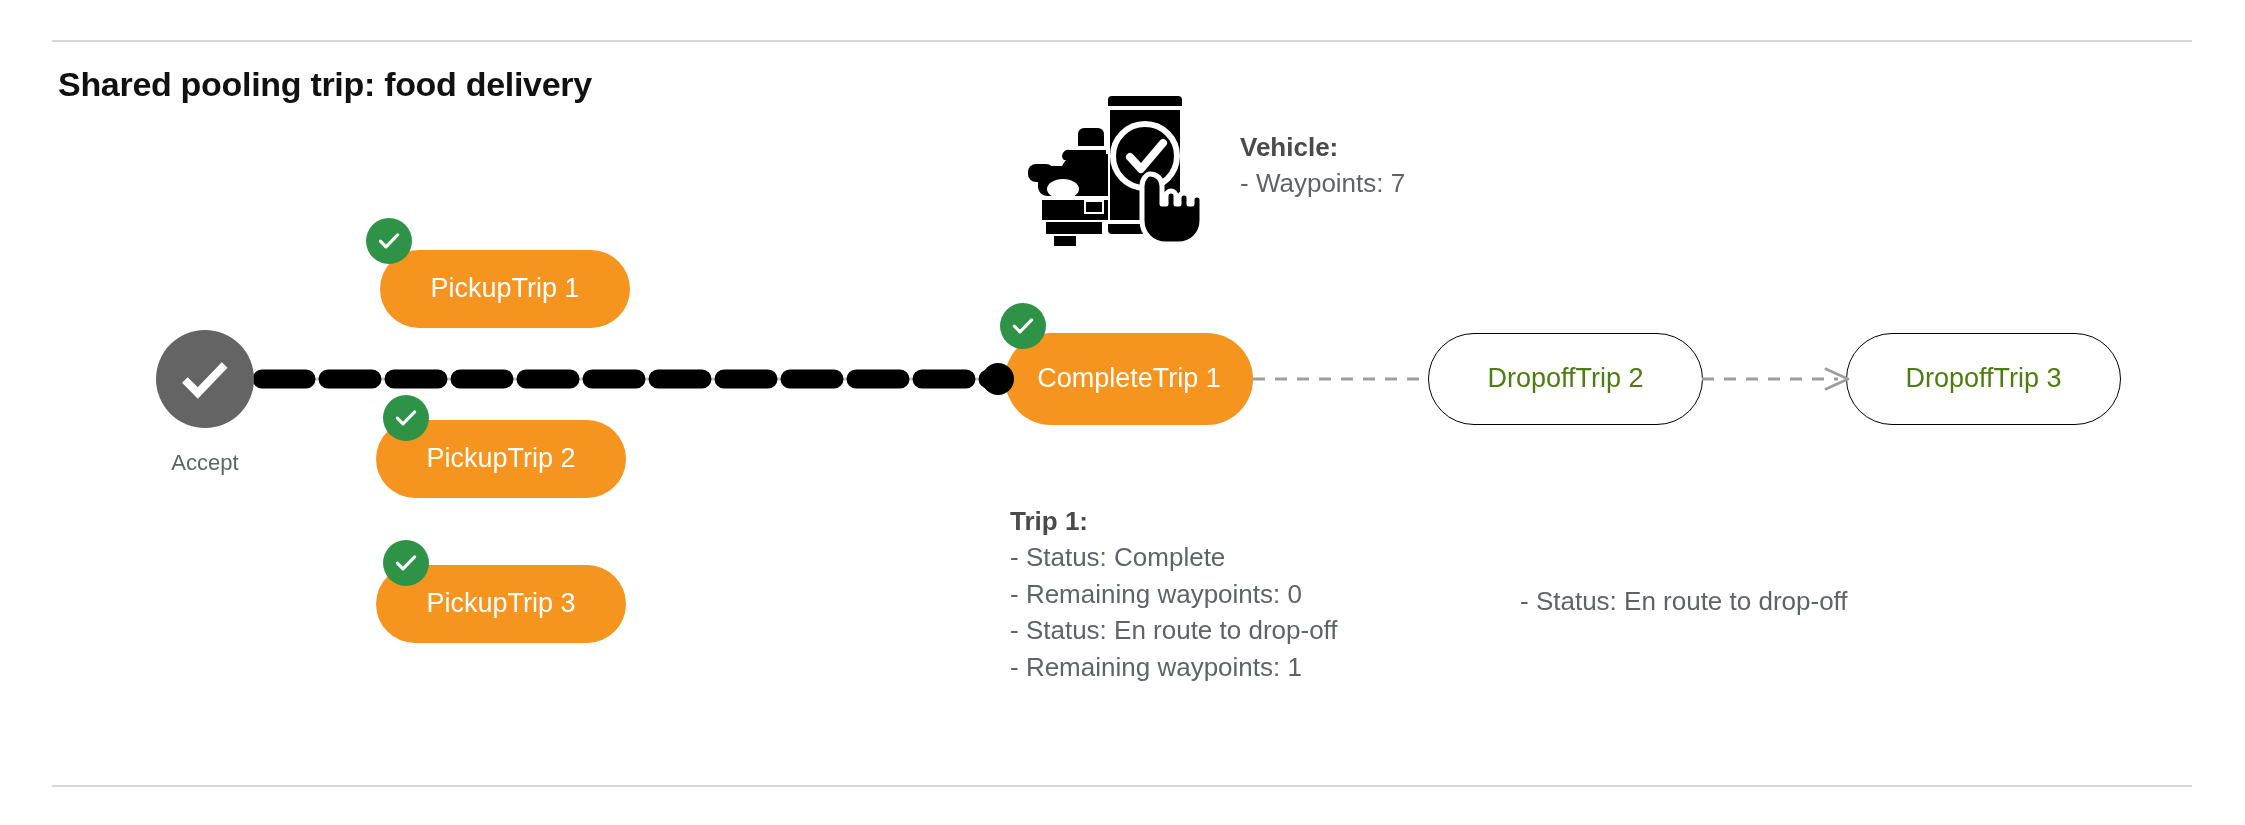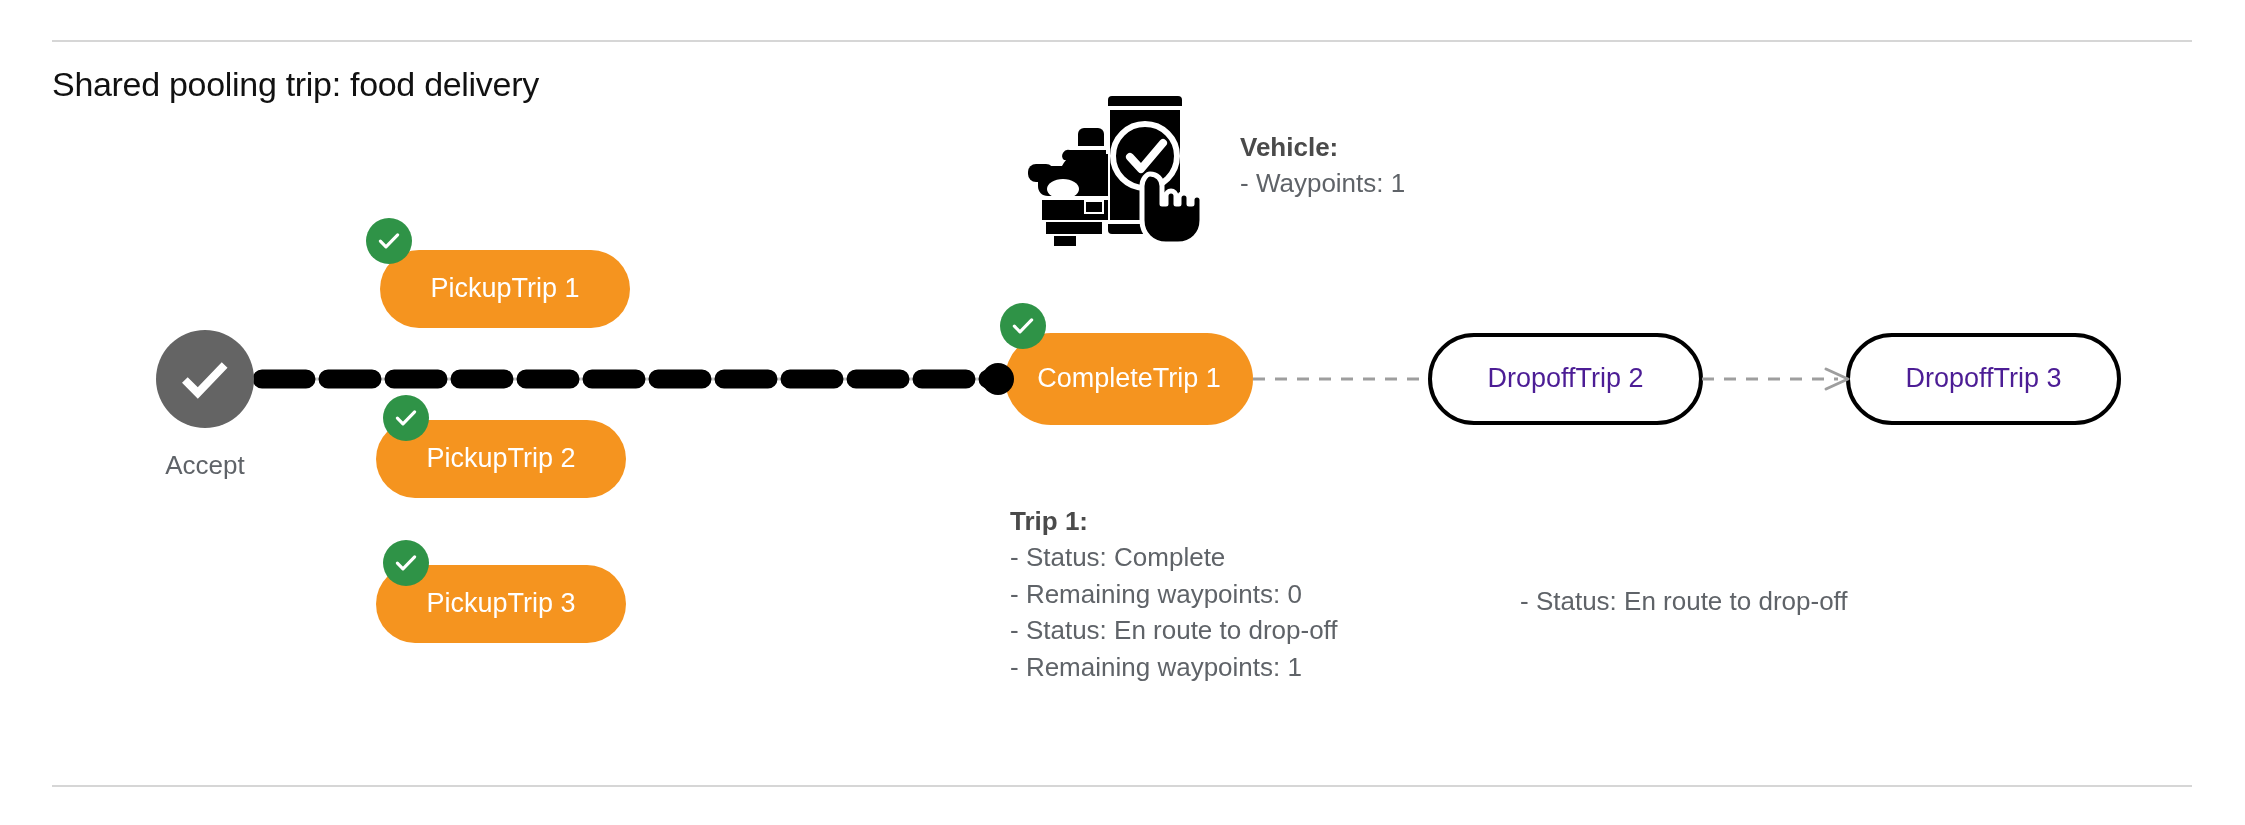--- a/index.html
+++ b/index.html
@@ -26,24 +26,24 @@
     width: 2140px;
     height: 2px;
     background: #d6d6d6;
   }
   .rule.top    { top: 40px; }
   .rule.bottom { top: 785px; }
 
   
   .page-title {
     position: absolute;
-    left: 52px;
+    left: 58px;
     top: 65px;
     font-size: 34px;
-    font-weight: 400;
+    font-weight: 700;
     color: #111111;
     letter-spacing: -0.3px;
     white-space: nowrap;
   }
 
   
   .pill {
     position: absolute;
     box-sizing: border-box;
     border-radius: 999px;
@@ -57,22 +57,22 @@
     text-align: center;
   }
   .pill .l1, .pill .l2 { display: block; }
 
   .pill.filled {
     background: #F5941F;
     color: #ffffff;
   }
   .pill.outline {
     background: #ffffff;
-    border: 4px solid #000000;
-    color: #4c1d95;
+    border: 1px solid #000000;
+    color: #4d7c0f;
     font-weight: 400;
   }
 
   
   .badge-check {
     position: absolute;
     width: 46px;
     height: 46px;
     border-radius: 50%;
     background: #2F9347;
@@ -93,21 +93,21 @@
     display: flex;
     align-items: center;
     justify-content: center;
     z-index: 4;
   }
   .accept-circle svg { width: 62px; height: 62px; display: block; }
   .accept-label {
     position: absolute;
     width: 240px;
     text-align: center;
-    font-size: 26px;
+    font-size: 22px;
     color: #5f6368;
     line-height: 1.32;
     font-weight: 400;
   }
   .accept-label span { display: block; }
 
   
   .conn-svg {
     position: absolute;
     left: 0; top: 0;
@@ -262,21 +262,21 @@
         <circle cx="117" cy="68" r="32" fill="none" stroke="#ffffff" stroke-width="6"></circle>
         <path d="M102 69 l11 12 l22 -26" fill="none" stroke="#ffffff" stroke-width="8" stroke-linecap="round" stroke-linejoin="round"></path>
 
         <path d="M122 86 c7 0 12 5 12 12 v18 h4 v-8 a5 5 0 0 1 10 0 v8 h3 v-6 a5 5 0 0 1 10 0 v6 h3 v-4 a5 5 0 0 1 10 0 v20 c0 14 -10 24 -24 24 h-12 c-14 0 -24 -10 -24 -24 v-34 c0 -7 5 -12 8 -12 z" fill="#000000" stroke="#ffffff" stroke-width="5" stroke-linejoin="round"></path>
       </g>
     </svg>
   </div>
 
   <div class="info-block" style="left:1240px; top:108px;">
     <span class="ln hdr">Vehicle:</span>
-    <span class="ln">- Waypoints: 1</span>
+    <span class="ln">- Waypoints: 7</span>
   </div>
 
   <div class="info-block" style="left:1010px; top:482px;">
     <span class="ln hdr">Trip 1:</span>
     <span class="ln">- Status:  Complete</span>
     <span class="ln">- Remaining waypoints: 0</span>
     <span class="ln">- Status:  En route to drop-off</span>
     <span class="ln">- Remaining waypoints: 1</span>
   </div>
 

